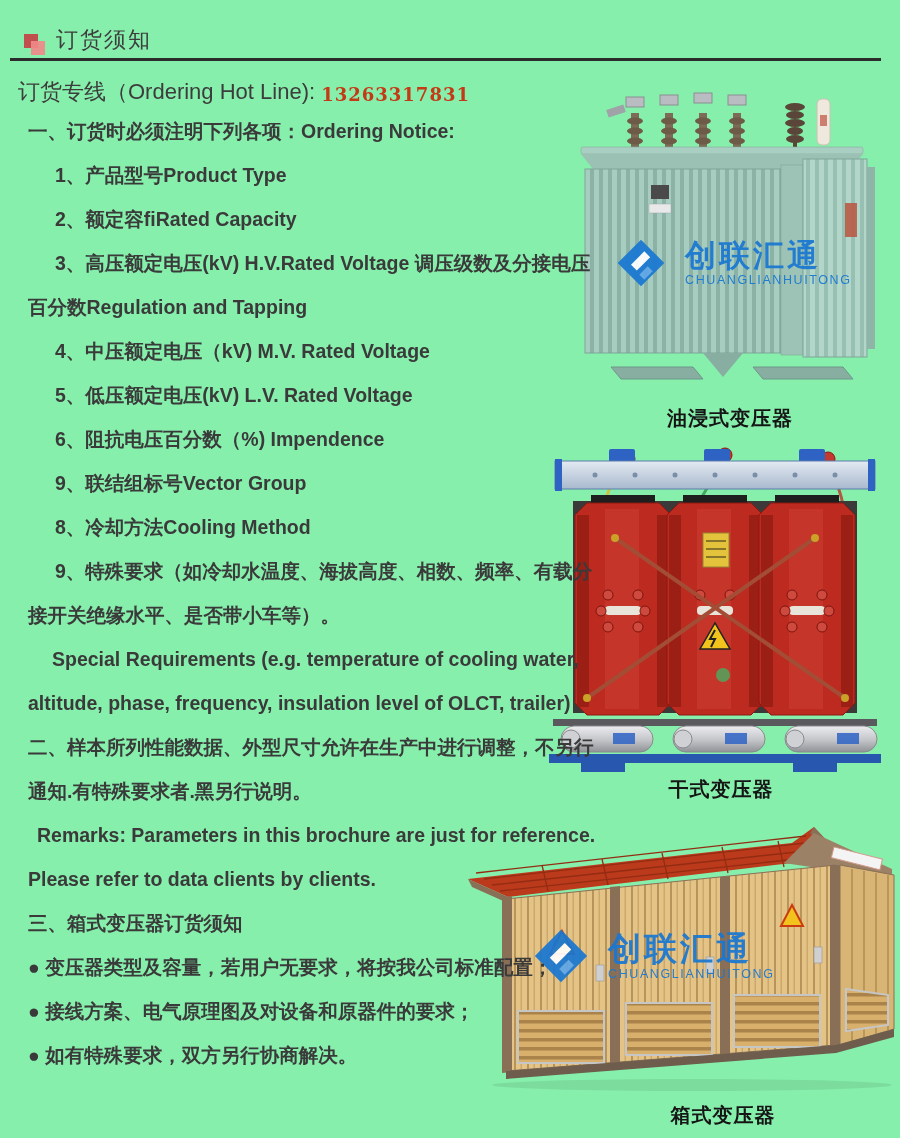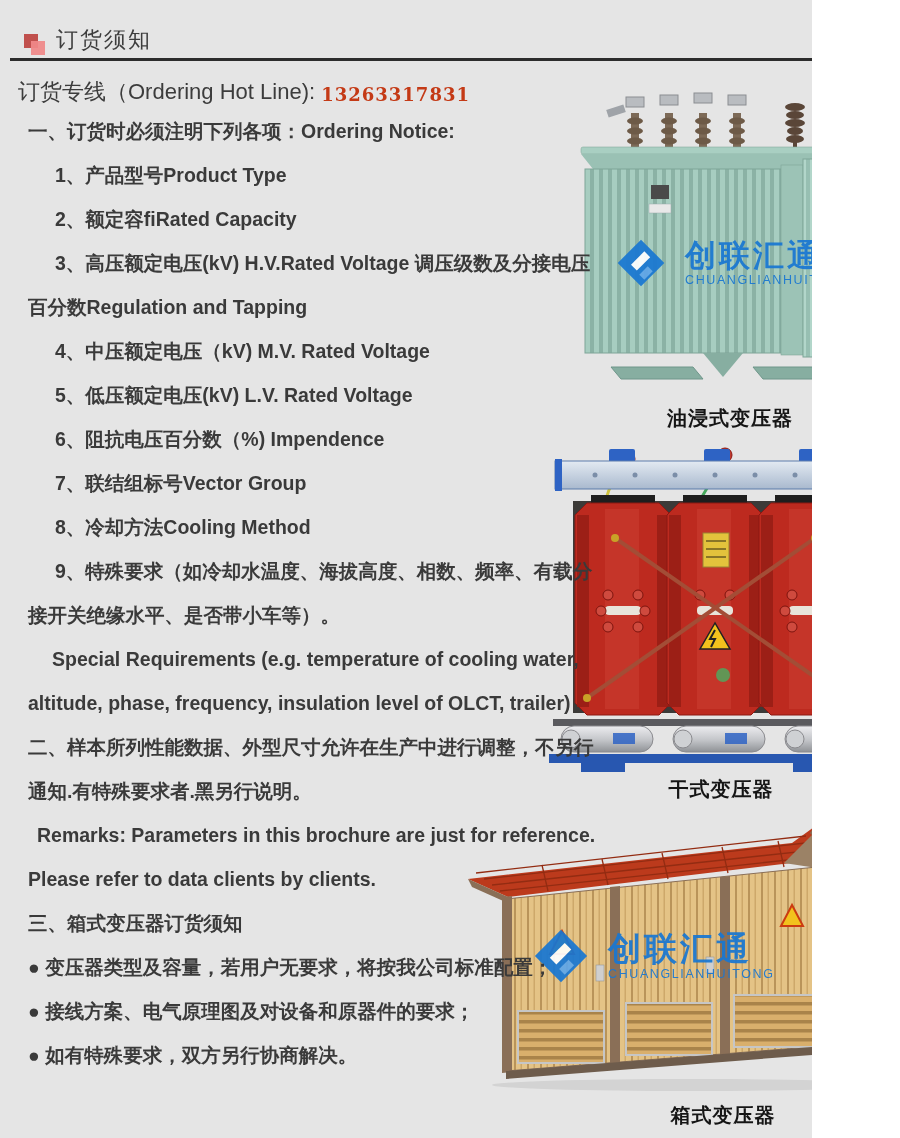--- a/index.html
+++ b/index.html
@@ -1,16 +1,16 @@
 <!DOCTYPE html>
 <html><head>
 <meta charset="utf-8">
 <style>
   html,body{margin:0;padding:0;background:#fff;}
-  #page{position:relative;width:812px;height:1138px;background:#e5e5e5;overflow:hidden;
+  #page{position:relative;width:900px;height:1138px;background:#86efac;overflow:hidden;
         font-family:"Liberation Sans","DejaVu Sans",sans-serif;}
 
   
   .hd-icon-back{position:absolute;left:24px;top:34px;width:14px;height:14px;background:#c0504d;}
   .hd-icon-front{position:absolute;left:31px;top:41px;width:14px;height:14px;background:rgba(240,137,137,.93);}
   .hd-title{position:absolute;left:56px;top:25px;font-size:22px;color:#3d3d3d;letter-spacing:2px;}
   .hd-rule{position:absolute;left:10px;top:58px;width:871px;height:3px;background:#2c2c2c;}
 
   
   .hotline{position:absolute;left:18px;top:77px;z-index:5;white-space:nowrap;}
@@ -58,21 +58,21 @@
 
   <div class="txt">
     <div class="ln">一、订货时必须注明下列各项：Ordering Notice:</div>
     <div class="ln ind1">1、产品型号Product Type</div>
     <div class="ln ind1">2、额定容fiRated Capacity</div>
     <div class="ln ind1">3、高压额定电压(kV) H.V.Rated Voltage 调压级数及分接电压</div>
     <div class="ln">百分数Regulation and Tapping</div>
     <div class="ln ind1">4、中压额定电压（kV) M.V. Rated Voltage</div>
     <div class="ln ind1">5、低压额定电压(kV) L.V. Rated Voltage</div>
     <div class="ln ind1">6、阻抗电压百分数（%) Impendence</div>
-    <div class="ln ind1">7、联结组标号Vector Group</div>
+    <div class="ln ind1">9、联结组标号Vector Group</div>
     <div class="ln ind1">8、冷却方法Cooling Method</div>
     <div class="ln ind1">9、特殊要求（如冷却水温度、海拔高度、相数、频率、有载分</div>
     <div class="ln">接开关绝缘水平、是否带小车等）。</div>
     <div class="ln ind2">Special Requirements (e.g. temperature of cooling water,</div>
     <div class="ln">altitude, phase, frequency, insulation level of OLCT, trailer)</div>
     <div class="ln">二、样本所列性能数据、外型尺寸允许在生产中进行调整，不另行</div>
     <div class="ln">通知.有特殊要求者.黑另行说明。</div>
     <div class="ln ind3">Remarks: Parameters in this brochure are just for reference.</div>
     <div class="ln">Please refer to data clients by clients.</div>
     <div class="ln">三、箱式变压器订货须知</div>

